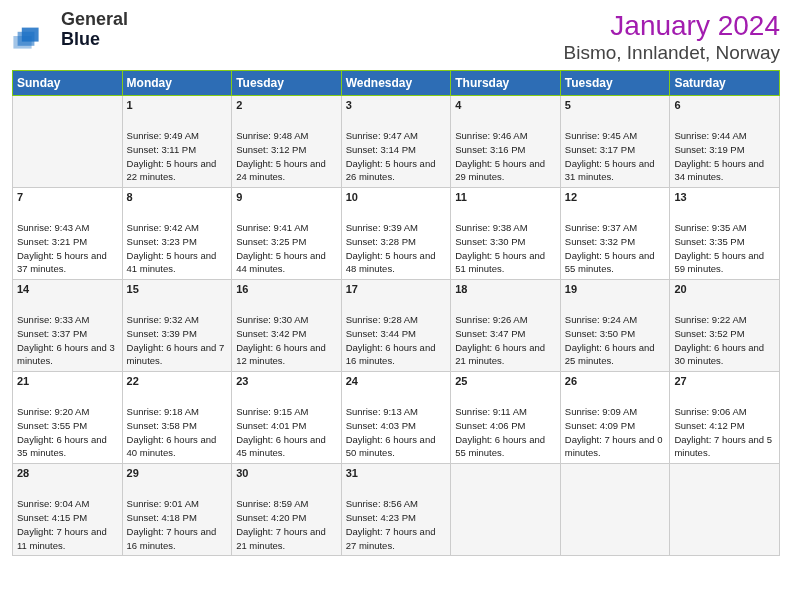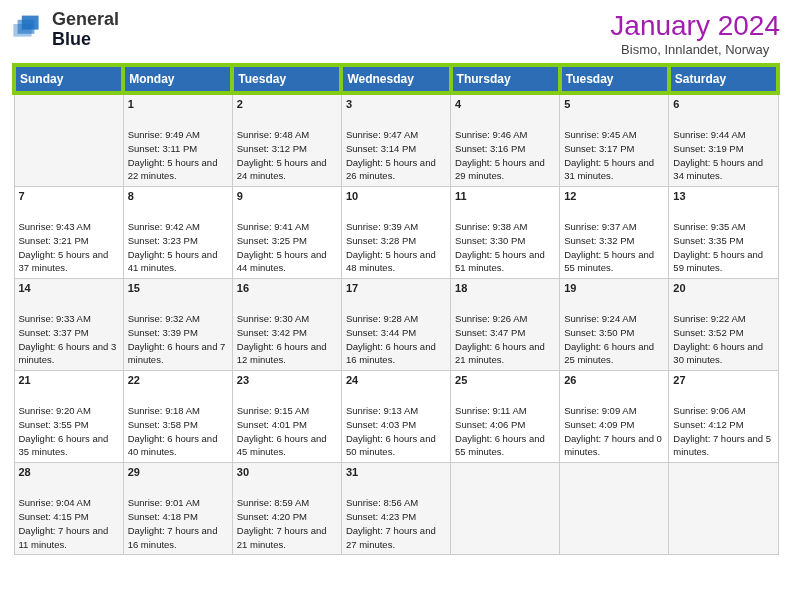--- a/index.html
+++ b/index.html
@@ -15,22 +15,22 @@
       padding: 10px 12px 8px 12px;
     }
     .header-row {
       display: flex;
       justify-content: space-between;
       align-items: flex-start;
       margin-bottom: 6px;
     }
     .logo {
       display: flex;
-      align-items: flex-start;
-      gap: 12px;
+      align-items: flex-end;
+      gap: 21px;
     }
     .logo-text {
       font-size: 18px;
       font-weight: bold;
       line-height: 1.1;
     }
     .logo-text .general { color: #333; }
     .logo-text .blue { color: #0f172a; }
     .logo-icon {
       width: 28px;
@@ -38,37 +38,36 @@
     }
     .title-block {
       text-align: right;
     }
     .month-title {
       font-size: 28px;
       color: #a21caf;
       font-weight: normal;
     }
     .location {
-      font-size: 13px;
+      font-size: 19px;
       color: #444;
-      text-align: center;
     }
     table {
       width: 100%;
       border-collapse: collapse;
       table-layout: fixed;
     }
     thead tr th {
       background-color: #2d6db5;
       color: #fff;
       font-size: 12px;
       font-weight: bold;
       padding: 5px 4px;
       text-align: left;
-      border: 4px solid #84cc16;
+      border: 1px solid #84cc16;
     }
     tbody tr td {
       border: 1px solid #ccc;
       vertical-align: top;
       padding: 3px 4px;
       font-size: 9.5px;
       color: #222;
       height: 82px;
     }
     tbody tr:nth-child(odd) td {

